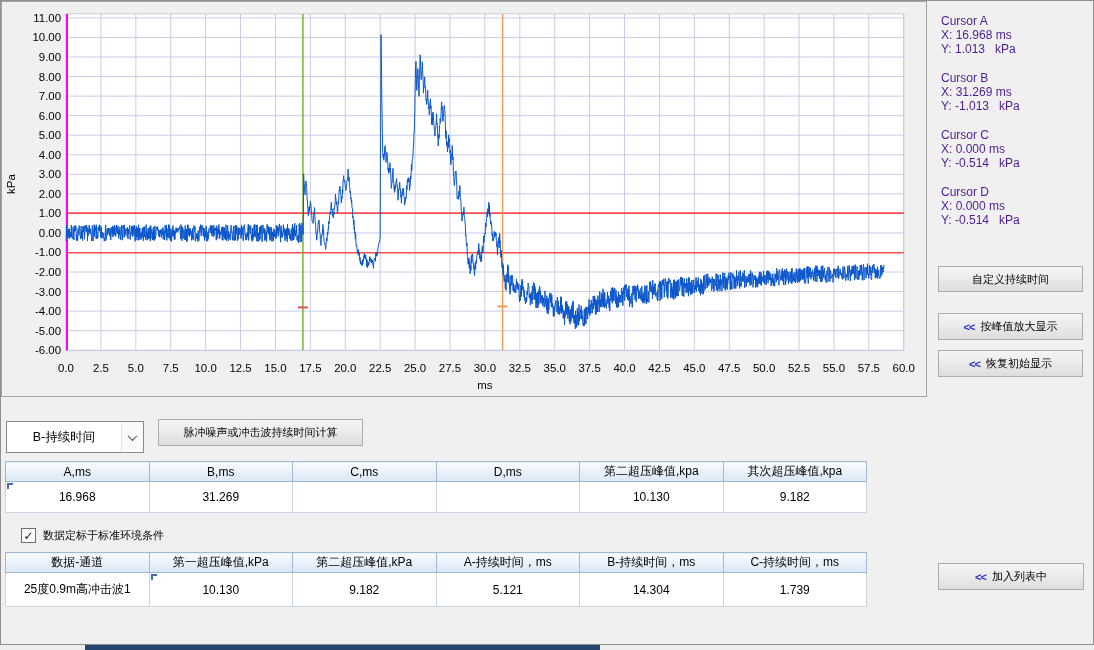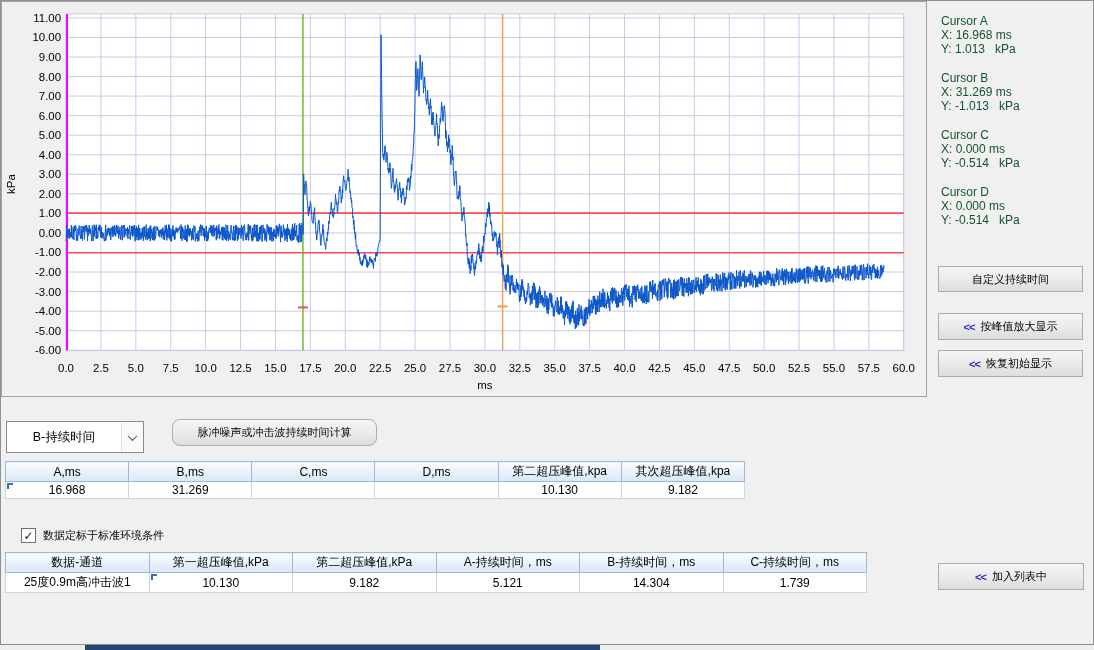--- a/index.html
+++ b/index.html
@@ -3,50 +3,50 @@
 <meta charset="utf-8">
 <style>
   html,body{margin:0;padding:0;background:#E4E4E4;}
   .app{position:relative;width:1094px;height:650px;background:#EDEDED;
        font-family:"Liberation Sans","DejaVu Sans",sans-serif;overflow:hidden;}
   .main-window{position:absolute;left:0;top:0;width:1094px;height:645px;background:#F0F0F0;
        border:1px solid #909090;box-sizing:border-box;}
   .chart-widget{position:absolute;left:0;top:0;width:926px;height:396px;background:#F0F0F0;
        border:1px solid #A2A2A2;box-sizing:border-box;}
   .chart-widget svg{width:100%;height:100%;display:block;font-family:"Liberation Sans","DejaVu Sans",sans-serif;}
-  .cursor-panel{position:absolute;left:940px;top:13px;font-size:12px;color:#14532d;line-height:14px;}
+  .cursor-panel{position:absolute;left:940px;top:13px;font-size:12px;color:#4c1d95;line-height:14px;}
   .cursor-block{margin-bottom:15px;}
   .cursor-line{white-space:pre;}
   .btn{position:absolute;display:flex;align-items:center;justify-content:center;gap:6px;
        border:1px solid #ACACAC;background:linear-gradient(#F4F4F4,#ECECEC 45%,#DDDDDD);
        font-size:11px;color:#000;font-family:inherit;padding:0;cursor:default;box-sizing:border-box;}
   .chev{color:#2B2BC8;font-weight:bold;letter-spacing:-1px;}
   #btn-custom{left:937px;top:265px;width:145px;height:26px;}
   #btn-peak{left:937px;top:312px;width:145px;height:27px;}
   #btn-restore{left:937px;top:349px;width:145px;height:27px;}
   #btn-add{left:937px;top:562px;width:146px;height:27px;}
-  #btn-calc{left:171px;top:418px;width:205px;height:27px;border-radius:8px;}
+  #btn-calc{left:157px;top:418px;width:205px;height:27px;}
   .select{position:absolute;left:5px;top:420px;width:138px;height:32px;background:#FFF;
        border:1px solid #8A8A8A;box-sizing:border-box;display:flex;align-items:center;}
   .select-value{flex:1;text-align:center;font-size:12.5px;}
   .select-arrow{width:21px;height:100%;display:flex;align-items:center;justify-content:center;
        background:#FAFAFA;border-left:1px solid #E4E4E4;}
   .select-arrow::after{content:"";width:6px;height:6px;border-right:1.5px solid #4A4A4A;
        border-bottom:1.5px solid #4A4A4A;transform:rotate(45deg) translate(-1px,-1px);}
   .checkbox-row{position:absolute;left:20px;top:527px;display:flex;align-items:center;font-size:11px;color:#000;}
   .checkbox{width:13px;height:13px;border:1px solid #707070;background:#FFF;margin-right:7px;
        display:flex;align-items:center;justify-content:center;font-size:12px;line-height:12px;color:#111;}
   .checkbox.checked::after{content:"✓";}
   .dtable{position:absolute;left:4px;border-collapse:collapse;table-layout:fixed;background:#FFF;
        font-size:12px;color:#000;border:1px solid #86A0C0;}
-  #table1{top:460px;width:740px;}
+  #table1{top:460px;width:862px;}
   #table2{top:551px;width:862px;}
   .dtable th{font-weight:normal;background:linear-gradient(#FAFCFE,#D9E7F6);border:1px solid #9FB9D4;
        padding:1px 2px;height:15px;overflow:hidden;white-space:nowrap;}
-  .dtable td{position:relative;background:#FFF;border:1px solid #CBD6E4;padding:1px 2px;height:14px;
+  .dtable td{position:relative;background:#FFF;border:1px solid #CBD6E4;padding:8px 2px;height:14px;
        text-align:center;overflow:hidden;white-space:nowrap;margin-top:14px;}
   #table2 th,#table2 td{height:16px;}
   td.sel-marker::before{content:"";position:absolute;left:1px;top:1px;width:4px;height:4px;
        border-top:2px solid #3B6FB5;border-left:2px solid #3B6FB5;}
   .bottom-strip{position:absolute;left:85px;top:645px;width:515px;height:5px;background:#24466F;}
 </style>
 </head>
 <body>
 
 <div class="app">

